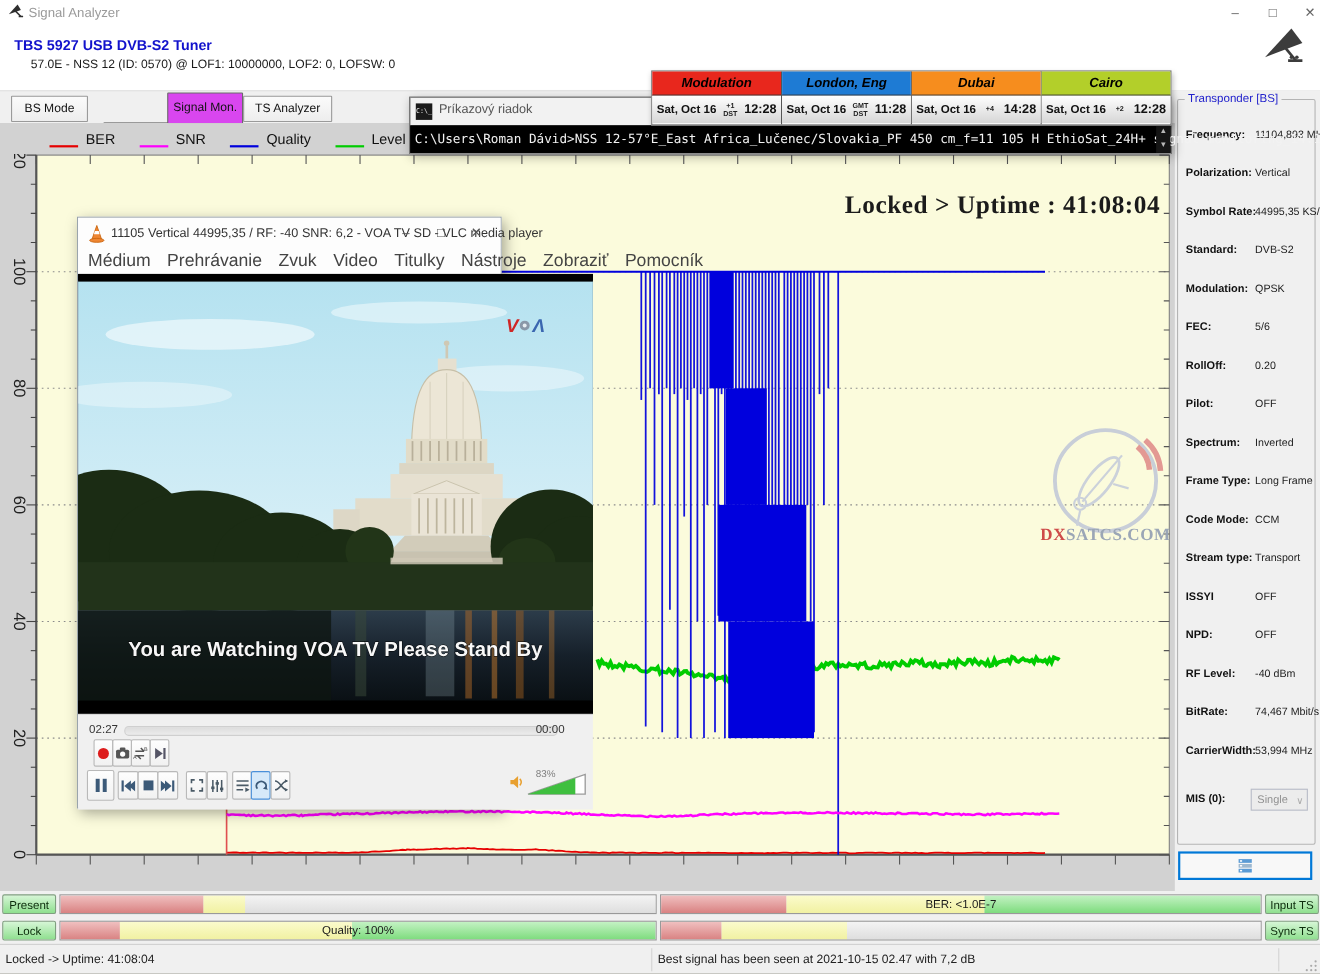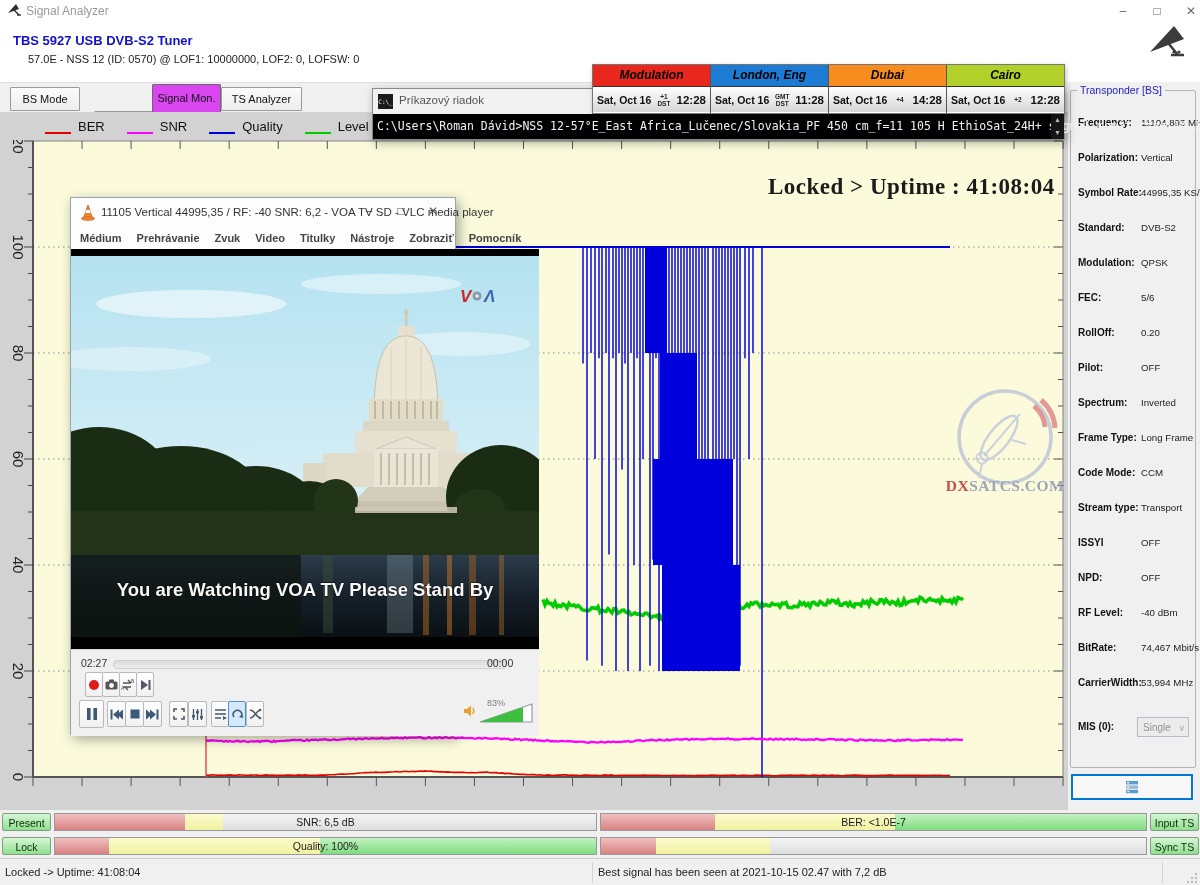--- a/index.html
+++ b/index.html
@@ -83,21 +83,21 @@
   .clk-time{font-size:11.5px;font-weight:bold;}
   
   #vlc{position:absolute;left:70px;top:197px;width:386px;height:538px;z-index:7;background:#fdfdfd;border:1px solid #9aa4ac;
       box-shadow:3px 4px 12px rgba(0,0,0,.35);box-sizing:border-box;}
   #vlc-titlebar{position:absolute;left:0;top:0;width:100%;height:29px;background:#fdfdfd;}
   #vlc-title{position:absolute;left:30px;top:8px;font-size:11.5px;color:#333;white-space:nowrap;}
   #vlc-cone{position:absolute;left:9px;top:6px;}
   .vlc-ctl{position:absolute;top:6px;width:28px;text-align:center;font-size:12px;color:#555;}
   #vlc-min{right:72px}#vlc-max{right:40px}#vlc-x{right:8px}
   #vlc-menu{position:absolute;left:0;top:29px;width:100%;height:22px;display:flex;align-items:center;padding-left:9px;box-sizing:border-box;background:#fdfdfd;}
-  .vmenu-item{font-size:11px;color:#444;margin-right:15px;font-weight:bold;}
+  .vmenu-item{font-size:16px;color:#444;margin-right:15px;}
   #vlc-video{position:absolute;left:0px;top:51px;width:468px;height:400px;background:#000;}
   #vlc-controls{position:absolute;left:0;top:451px;width:468px;height:86px;background:#f0f0f0;border-top:1px solid #d8d8d8;}
   #vt-elapsed{position:absolute;left:10px;top:7px;font-size:10.5px;color:#333;}
   #vt-total{position:absolute;left:416px;top:7px;font-size:10.5px;color:#333;}
   #vlc-seek{position:absolute;left:42px;top:10px;width:392px;height:7px;background:linear-gradient(#dcdcdc,#ececec);border-radius:4px;border:1px solid #cfcfcf;}
   .vbtn{position:absolute;background:linear-gradient(#fefefe,#f1f1f1);border:1px solid #b9b9b9;border-radius:2px;
         display:flex;align-items:center;justify-content:center;box-sizing:border-box;}
   .vbtn.hl{background:#d6e9f9;border:1px solid #4a90d9;}
   
   #vol-label{position:absolute;left:416px;top:48px;font-size:9px;color:#808080;}
@@ -437,21 +437,20 @@
       </svg>
     </div>
   </div>
 
   <div id="bars-zone">
     <div class="gbtn" style="left:2px;top:3px;" id="btn-present">Present</div>
     <div class="bar" style="left:54px;top:3px;width:543px;" id="bar-snr">
         <div class="seg seg-red" style="left: 0%; width: 24%;"></div>
         <div class="seg seg-yellow" style="left: 24%; width: 7%;"></div>
         <div class="seg seg-grey" style="left: 31%; width: 69%;"></div>
-        <div class="bar-label">SNR: 6,5 dB</div>
       </div>
     <div class="bar" style="left:600px;top:3px;width:547px;" id="bar-ber">
         <div class="seg seg-red" style="left: 0%; width: 21%;"></div>
         <div class="seg seg-yellow" style="left: 21%; width: 33%;"></div>
         <div class="seg seg-green" style="left: 54%; width: 46%;"></div>
         <div class="bar-label">BER: &lt;1.0E-7</div>
       </div>
     <div class="gbtn" style="left:1150px;top:3px;" id="btn-inputts">Input TS</div>
     <div class="gbtn" style="left:2px;top:27px;" id="btn-lock">Lock</div>
     <div class="bar" style="left:54px;top:27px;width:543px;" id="bar-quality">

